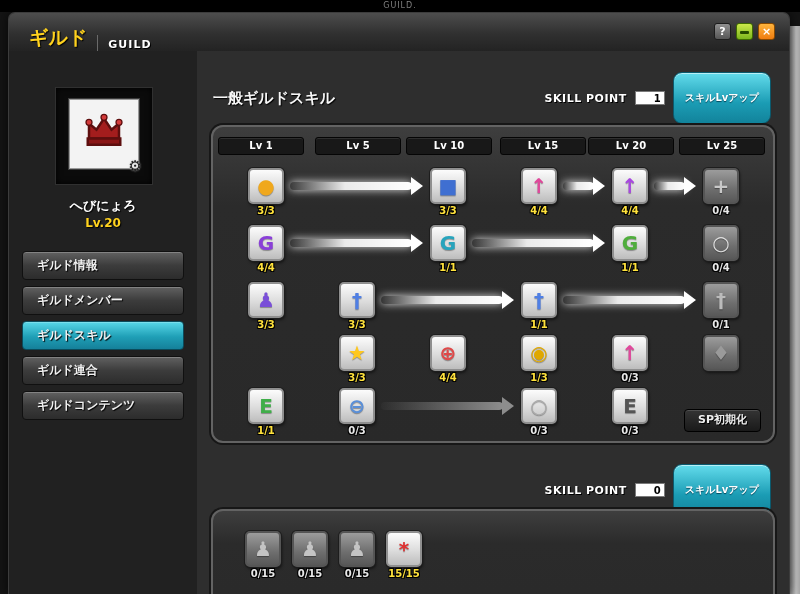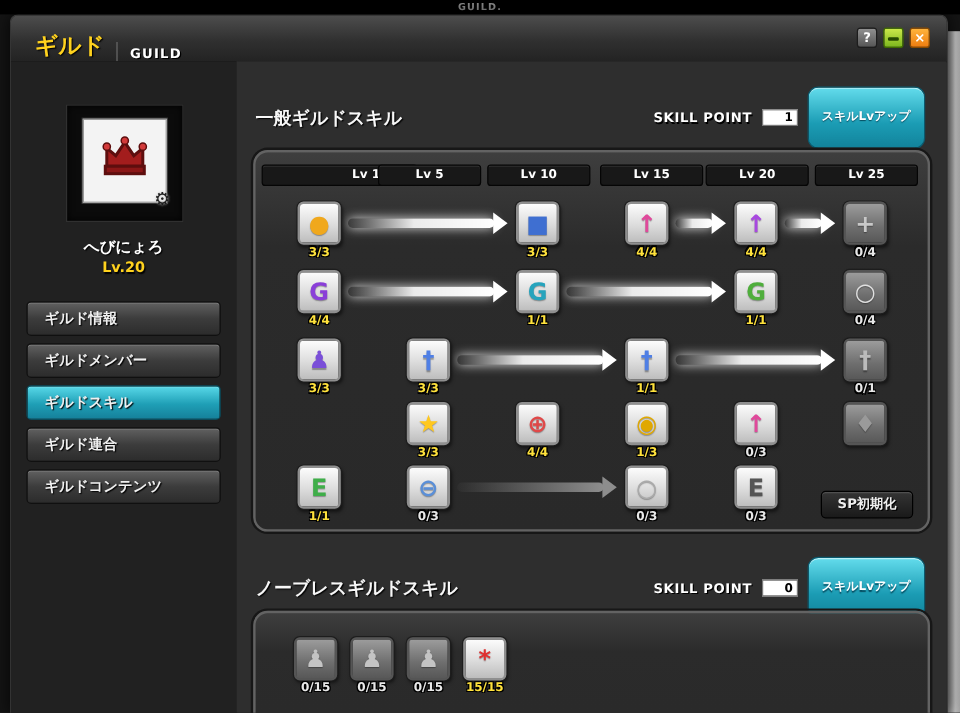--- a/index.html
+++ b/index.html
@@ -4,21 +4,21 @@
 <style>
   html,body{margin:0;padding:0;}
   body{
     width:800px;height:594px;position:relative;overflow:hidden;
     background:#141414;
     font-family:"DejaVu Sans","Liberation Sans",sans-serif;
     -webkit-font-smoothing:antialiased;
   }
   
   .top-strip{position:absolute;left:0;top:0;width:800px;height:12px;background:#000;
-    text-align:center;color:#8a8a8a;font-size:8px;font-weight:bold;line-height:12px;letter-spacing:1px;}
+    text-align:center;color:#8a8a8a;font-size:8px;font-weight:normal;line-height:12px;letter-spacing:1px;}
   .window-edge{position:absolute;right:0;top:26px;bottom:0;width:10px;
     background:linear-gradient(90deg,#8f8f8f,#c6c6c6 60%,#a8a8a8);}
   
   .window{position:absolute;left:8px;top:12px;width:780px;height:582px;
     background:#262626;border:1px solid #3c3c3c;border-bottom:none;
     border-radius:7px 7px 0 0;overflow:hidden;box-shadow:0 0 12px rgba(0,0,0,.7);}
   .win-header{position:absolute;left:0;top:0;right:0;height:38px;
     background:linear-gradient(#4d4d4d,#303030 55%,#232323);
     border-bottom:1px solid #0a0a0a;display:flex;align-items:flex-end;}
   .title-jp{color:#ffd21e;font-size:19px;font-weight:bold;margin-left:20px;text-shadow:1px 1px 1px #000;}
@@ -148,21 +148,21 @@
       <span class="sec-title">一般ギルドスキル</span>
       <span class="sp-cluster">
         <span class="sp-label">SKILL POINT</span>
         <span class="sp-value">1</span>
         <span class="btn-levelup">スキルLvアップ</span>
       </span>
     </div>
 
     <div class="skill-panel" id="general-panel">
       <span class="btn-reset">SP初期化</span>
-    <div class="lv-pill" style="left: 5px; padding-left: 44px;">Lv 1</div>
+    <div class="lv-pill" style="left: 5px;">Lv 1</div>
         <div class="lv-pill" style="left: 102px;">Lv 5</div>
         <div class="lv-pill" style="left: 193px;">Lv 10</div>
         <div class="lv-pill" style="left: 287px;">Lv 15</div>
         <div class="lv-pill" style="left: 375px;">Lv 20</div>
         <div class="lv-pill" style="left: 466px;">Lv 25</div>
         <div class="arrow white" style="left: 77px; top: 55px; width: 122px;"></div>
         <div class="arrow white" style="left: 350px; top: 55px; width: 31px;"></div>
         <div class="arrow white" style="left: 441px; top: 55px; width: 31px;"></div>
         <div class="arrow white" style="left: 77px; top: 112px; width: 122px;"></div>
         <div class="arrow white" style="left: 259px; top: 112px; width: 122px;"></div>
@@ -252,21 +252,20 @@
           <span class="glyph" style="color: rgb(170, 170, 170);">○</span>
         </div>
         <div class="skill-label" style="left: 296px; top: 298px; color: rgb(232, 232, 232);">0/3</div>
         <div class="skill-tile" style="left: 399px; top: 261px;">
           <span class="glyph" style="color: rgb(85, 85, 85);">E</span>
         </div>
         <div class="skill-label" style="left: 387px; top: 298px; color: rgb(232, 232, 232);">0/3</div>
       </div>
 
     <div class="sec-header" id="sec2-header">
-      <span class="sec-title">ノーブレスギルドスキル</span>
       <span class="sp-cluster">
         <span class="sp-label">SKILL POINT</span>
         <span class="sp-value">0</span>
         <span class="btn-levelup">スキルLvアップ</span>
       </span>
     </div>
 
     <div class="skill-panel" id="noblesse-panel">
         <div class="skill-tile locked" style="left: 32px; top: 20px;">
           <span class="glyph" style="color: rgb(196, 196, 196);">♟</span>

